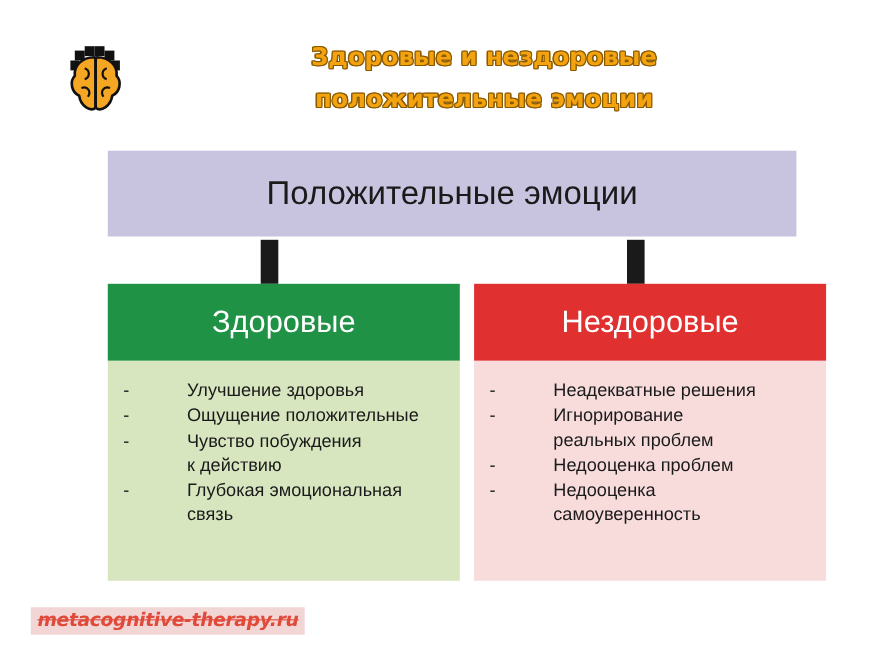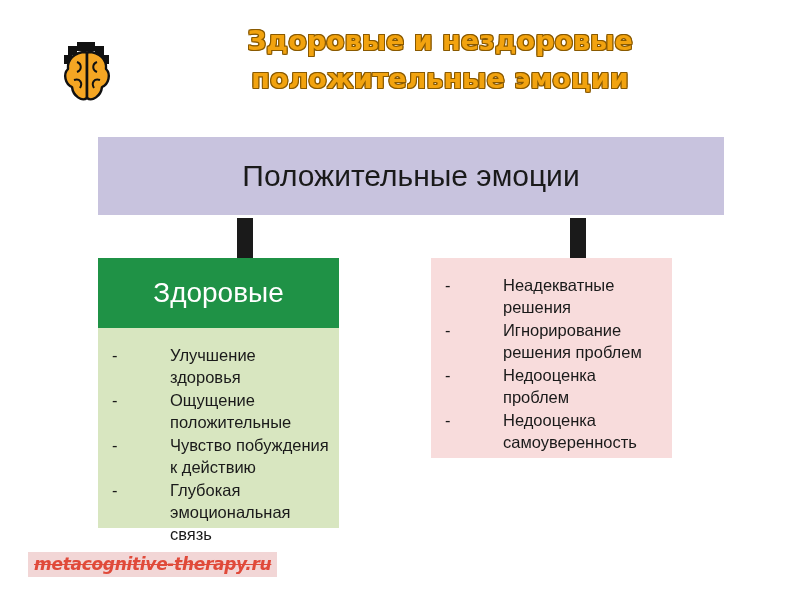--- a/index.html
+++ b/index.html
@@ -21,26 +21,26 @@
     left: 60px;
     top: 40px;
     width: 72px;
     height: 72px;
   }
 
   
   #title {
     position: absolute;
     left: 160px;
-    top: 22px;
+    top: 34px;
     width: 560px;
     text-align: center;
     font-family: "DejaVu Sans", sans-serif;
     font-weight: bold;
-    font-size: 27px;
+    font-size: 22px;
     line-height: 38px;
     color: #F2A30F;
     letter-spacing: 0px;
     text-shadow:
        1px 0 0 #8a5a00,
       -1px 0 0 #8a5a00,
        0 1px 0 #8a5a00,
        0 -1px 0 #8a5a00,
        1px 1px 0 #8a5a00,
       -1px 1px 0 #8a5a00,
@@ -74,21 +74,21 @@
     width: 16px;
     height: 40px;
     background: #1a1a1a;
   }
   #connector-left  { left: 237px; top: 218px; }
   #connector-right { left: 570px; top: 218px; }
 
   
   .branch {
     position: absolute;
-    width: 241px;
+    width: 320px;
   }
   #branch-healthy   { left: 98px;  top: 258px; }
   #branch-unhealthy { left: 431px; top: 258px; }
 
   .branch-header {
     height: 70px;
     display: flex;
     align-items: center;
     justify-content: center;
     color: #ffffff;
@@ -210,30 +210,33 @@
       <li>
         <span class="dash">-</span>
         <span class="txt">Глубокая эмоциональная
 связь</span>
       </li>
     </ul>
   </div>
 </div>
 
 <div class="branch" id="branch-unhealthy">
+  <div class="branch-header">
+    <span>Нездоровые</span>
+  </div>
   <div class="branch-body">
     <ul class="bullet-list">
       <li>
         <span class="dash">-</span>
         <span class="txt">Неадекватные решения</span>
       </li>
       <li>
         <span class="dash">-</span>
         <span class="txt">Игнорирование
-решения проблем</span>
+реальных проблем</span>
       </li>
       <li>
         <span class="dash">-</span>
         <span class="txt">Недооценка проблем</span>
       </li>
       <li>
         <span class="dash">-</span>
         <span class="txt">Недооценка
 самоуверенность</span>
       </li>

